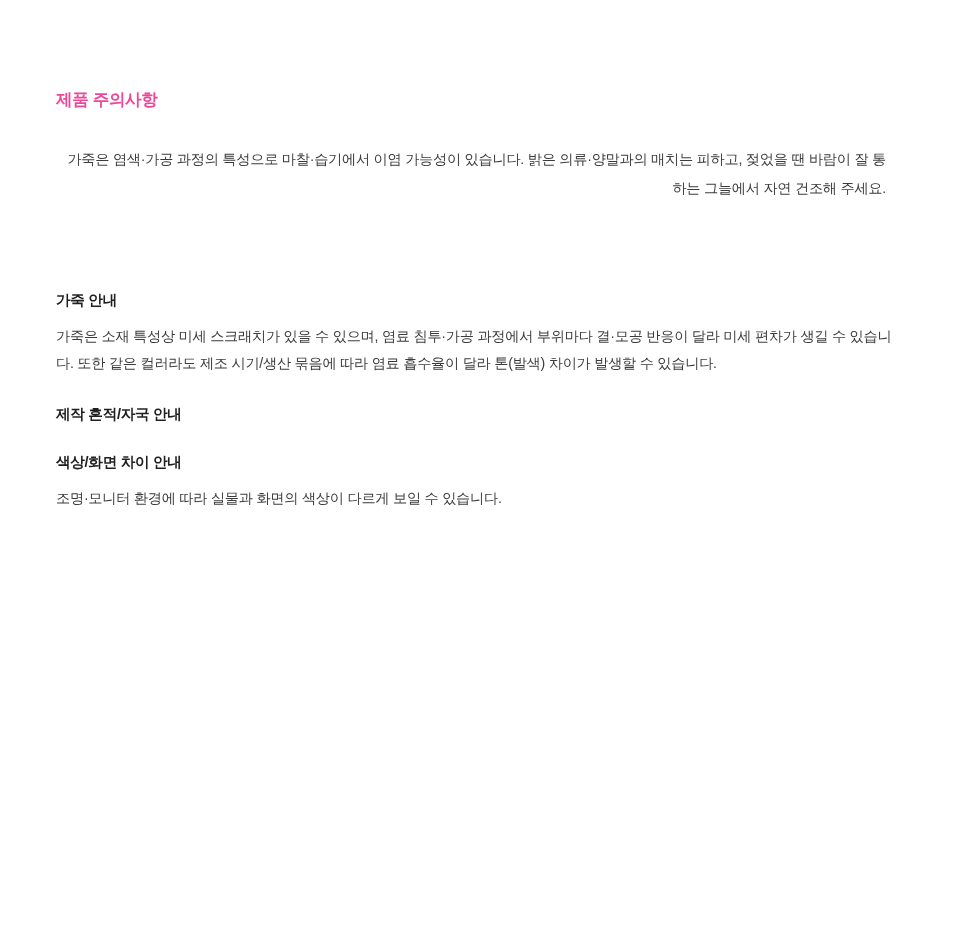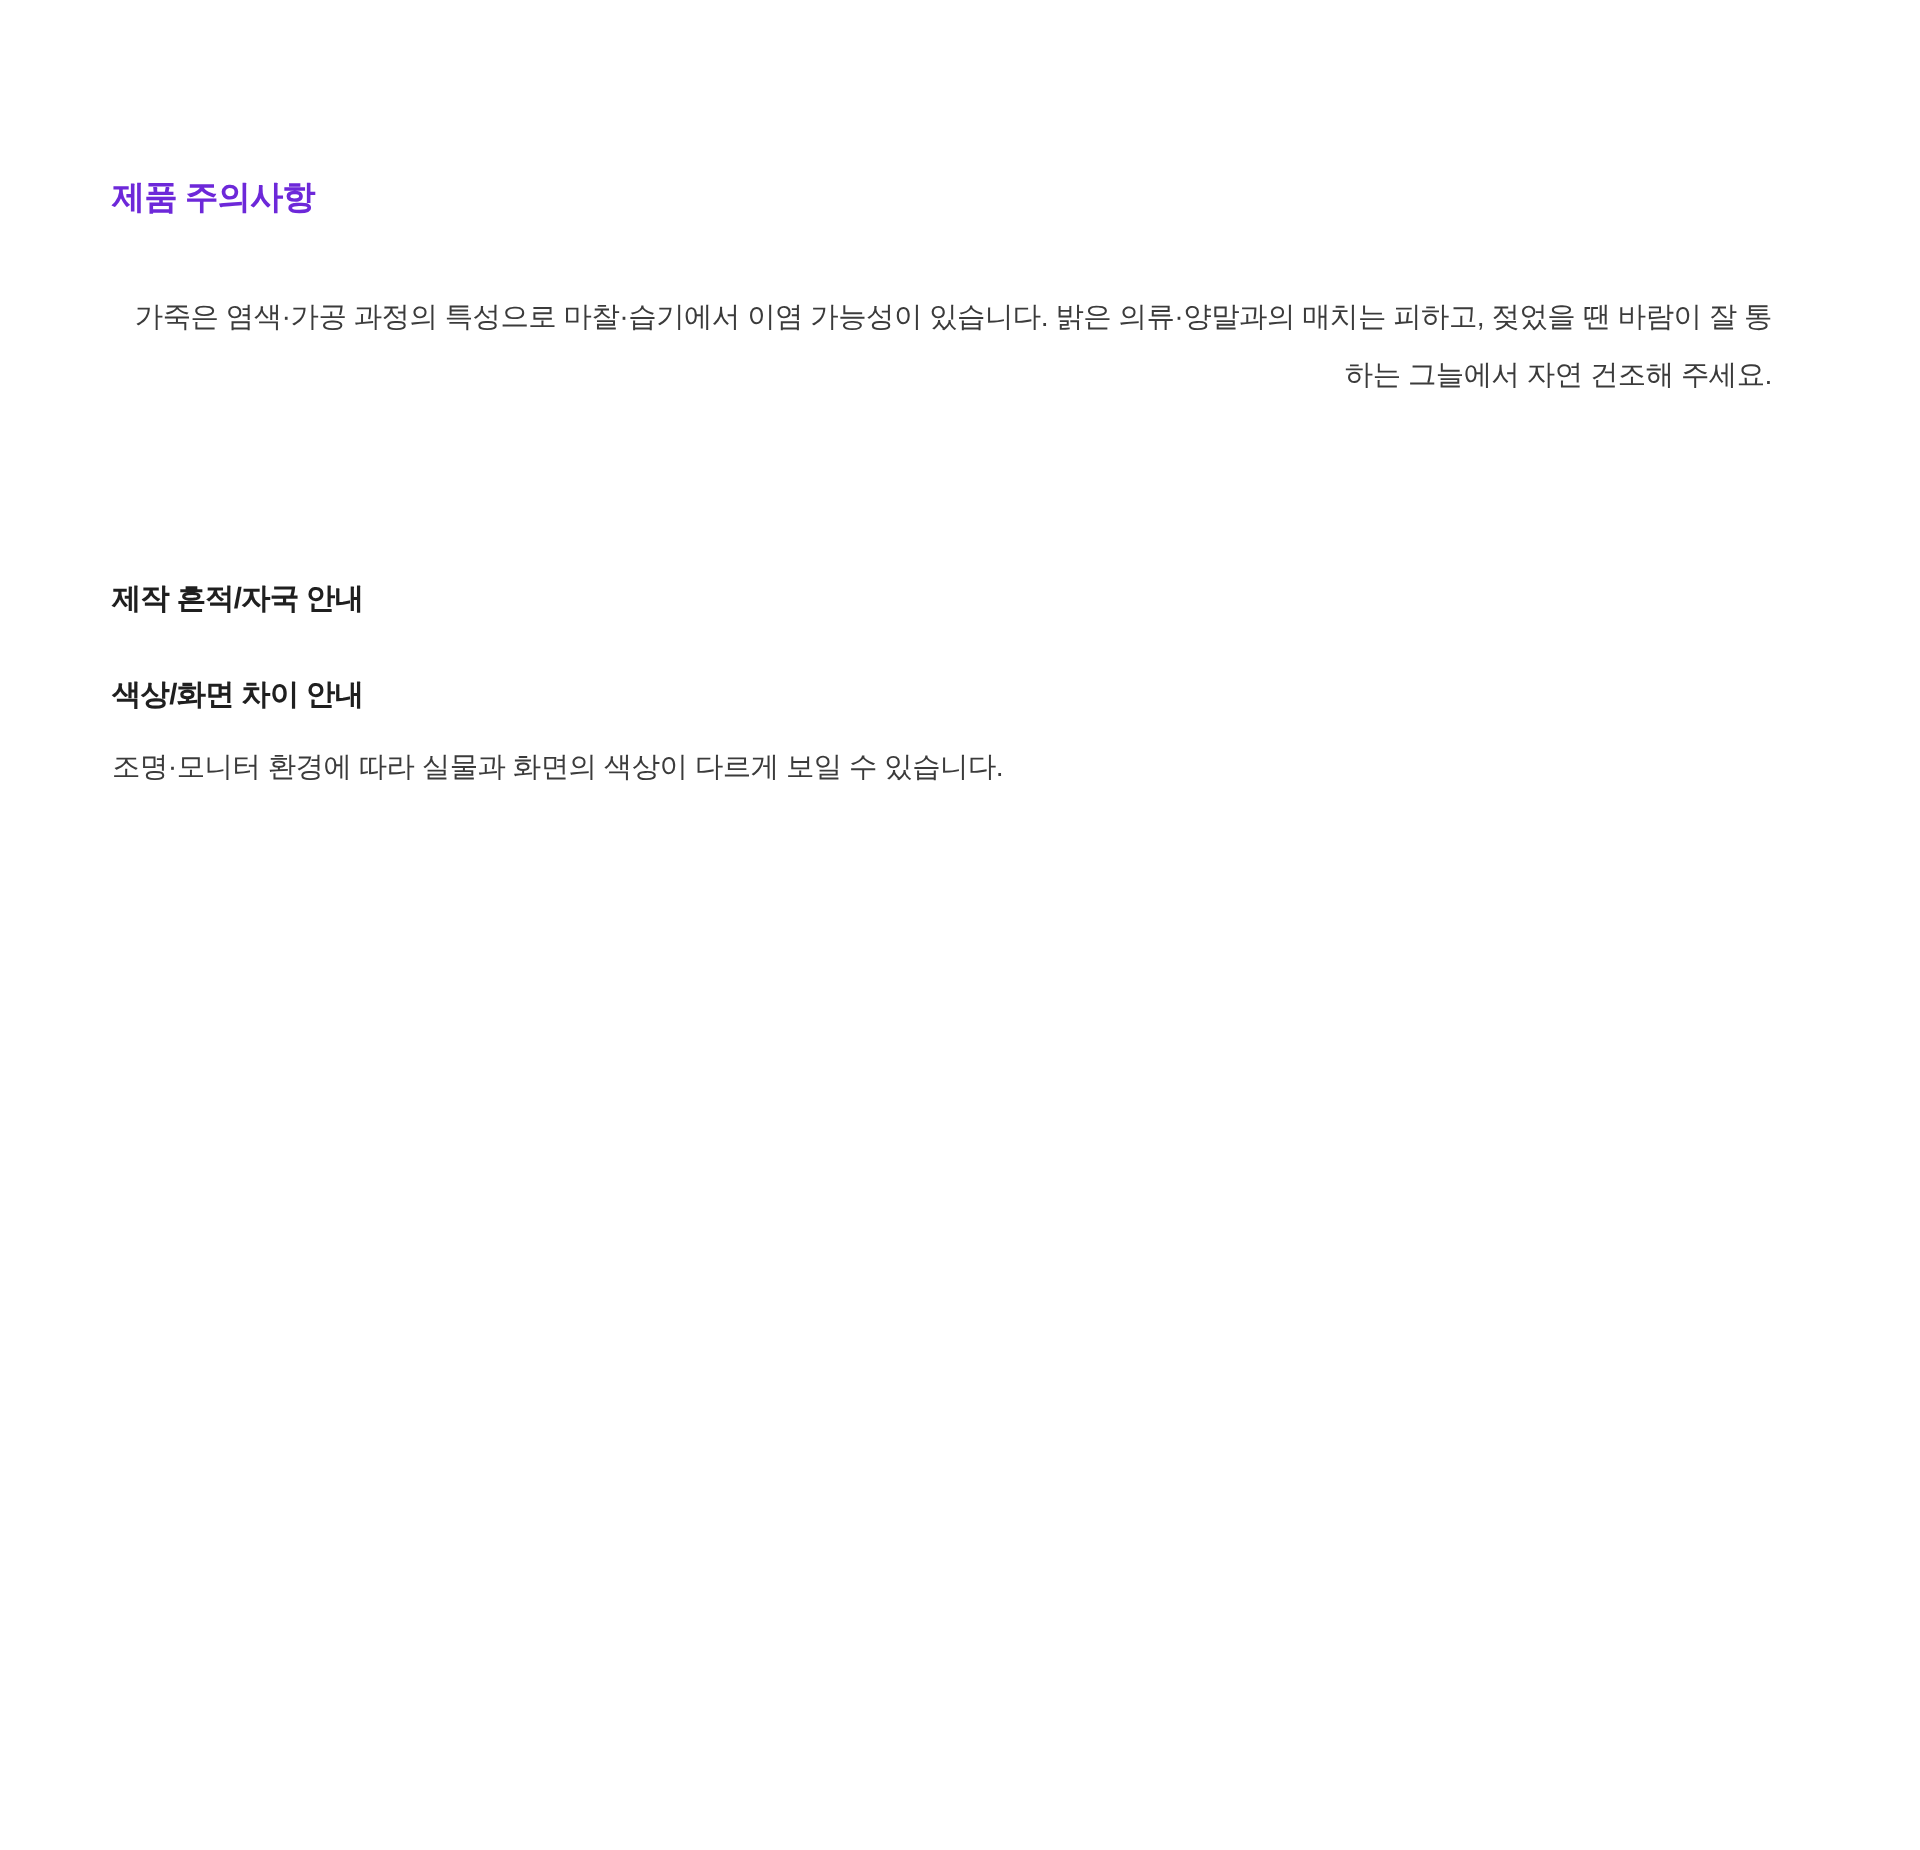--- a/index.html
+++ b/index.html
@@ -21,21 +21,21 @@
     padding: 88px 56px 0 56px;
     position: relative;
     overflow: hidden;
   }
   .section {
     margin: 0;
   }
   .section-title {
     font-size: 16.5px;
     font-weight: bold;
-    color: #6d28d9;
+    color: #ec4899;
     letter-spacing: -0.3px;
     margin: 0 0 34px 0;
     line-height: 1.4;
   }
   .para {
     font-size: 14.2px;
     line-height: 2.0;
     color: #3b3b3b;
     letter-spacing: -0.25px;
     margin: 0 0 26px 0;
@@ -75,20 +75,24 @@
 
   <section class="section">
     <h2 class="section-title">제품 주의사항</h2>
     <p class="para">가죽은 염색·가공 과정의 특성으로 마찰·습기에서 이염 가능성이 있습니다. 밝은 의류·양말과의 매치는 피하고, 젖었을 땐 바람이 잘 통하는 그늘에서 자연 건조해 주세요.</p>
   </section>
 
   <div class="gap-large"></div>
 
   <section class="section">
 
+    <div class="sub-block">
+      <h3 class="sub-title">가죽 안내</h3>
+      <p class="sub-body">가죽은 소재 특성상 미세 스크래치가 있을 수 있으며, 염료 침투·가공 과정에서 부위마다 결·모공 반응이 달라 미세 편차가 생길 수 있습니다. 또한 같은 컬러라도 제조 시기/생산 묶음에 따라 염료 흡수율이 달라 톤(발색) 차이가 발생할 수 있습니다.</p>
+    </div>
 
     <div class="sub-block">
       <h3 class="sub-title">제작 흔적/자국 안내</h3>
     </div>
 
     <div class="sub-block">
       <h3 class="sub-title">색상/화면 차이 안내</h3>
       <p class="sub-body">조명·모니터 환경에 따라 실물과 화면의 색상이 다르게 보일 수 있습니다.</p>
     </div>
   </section>

